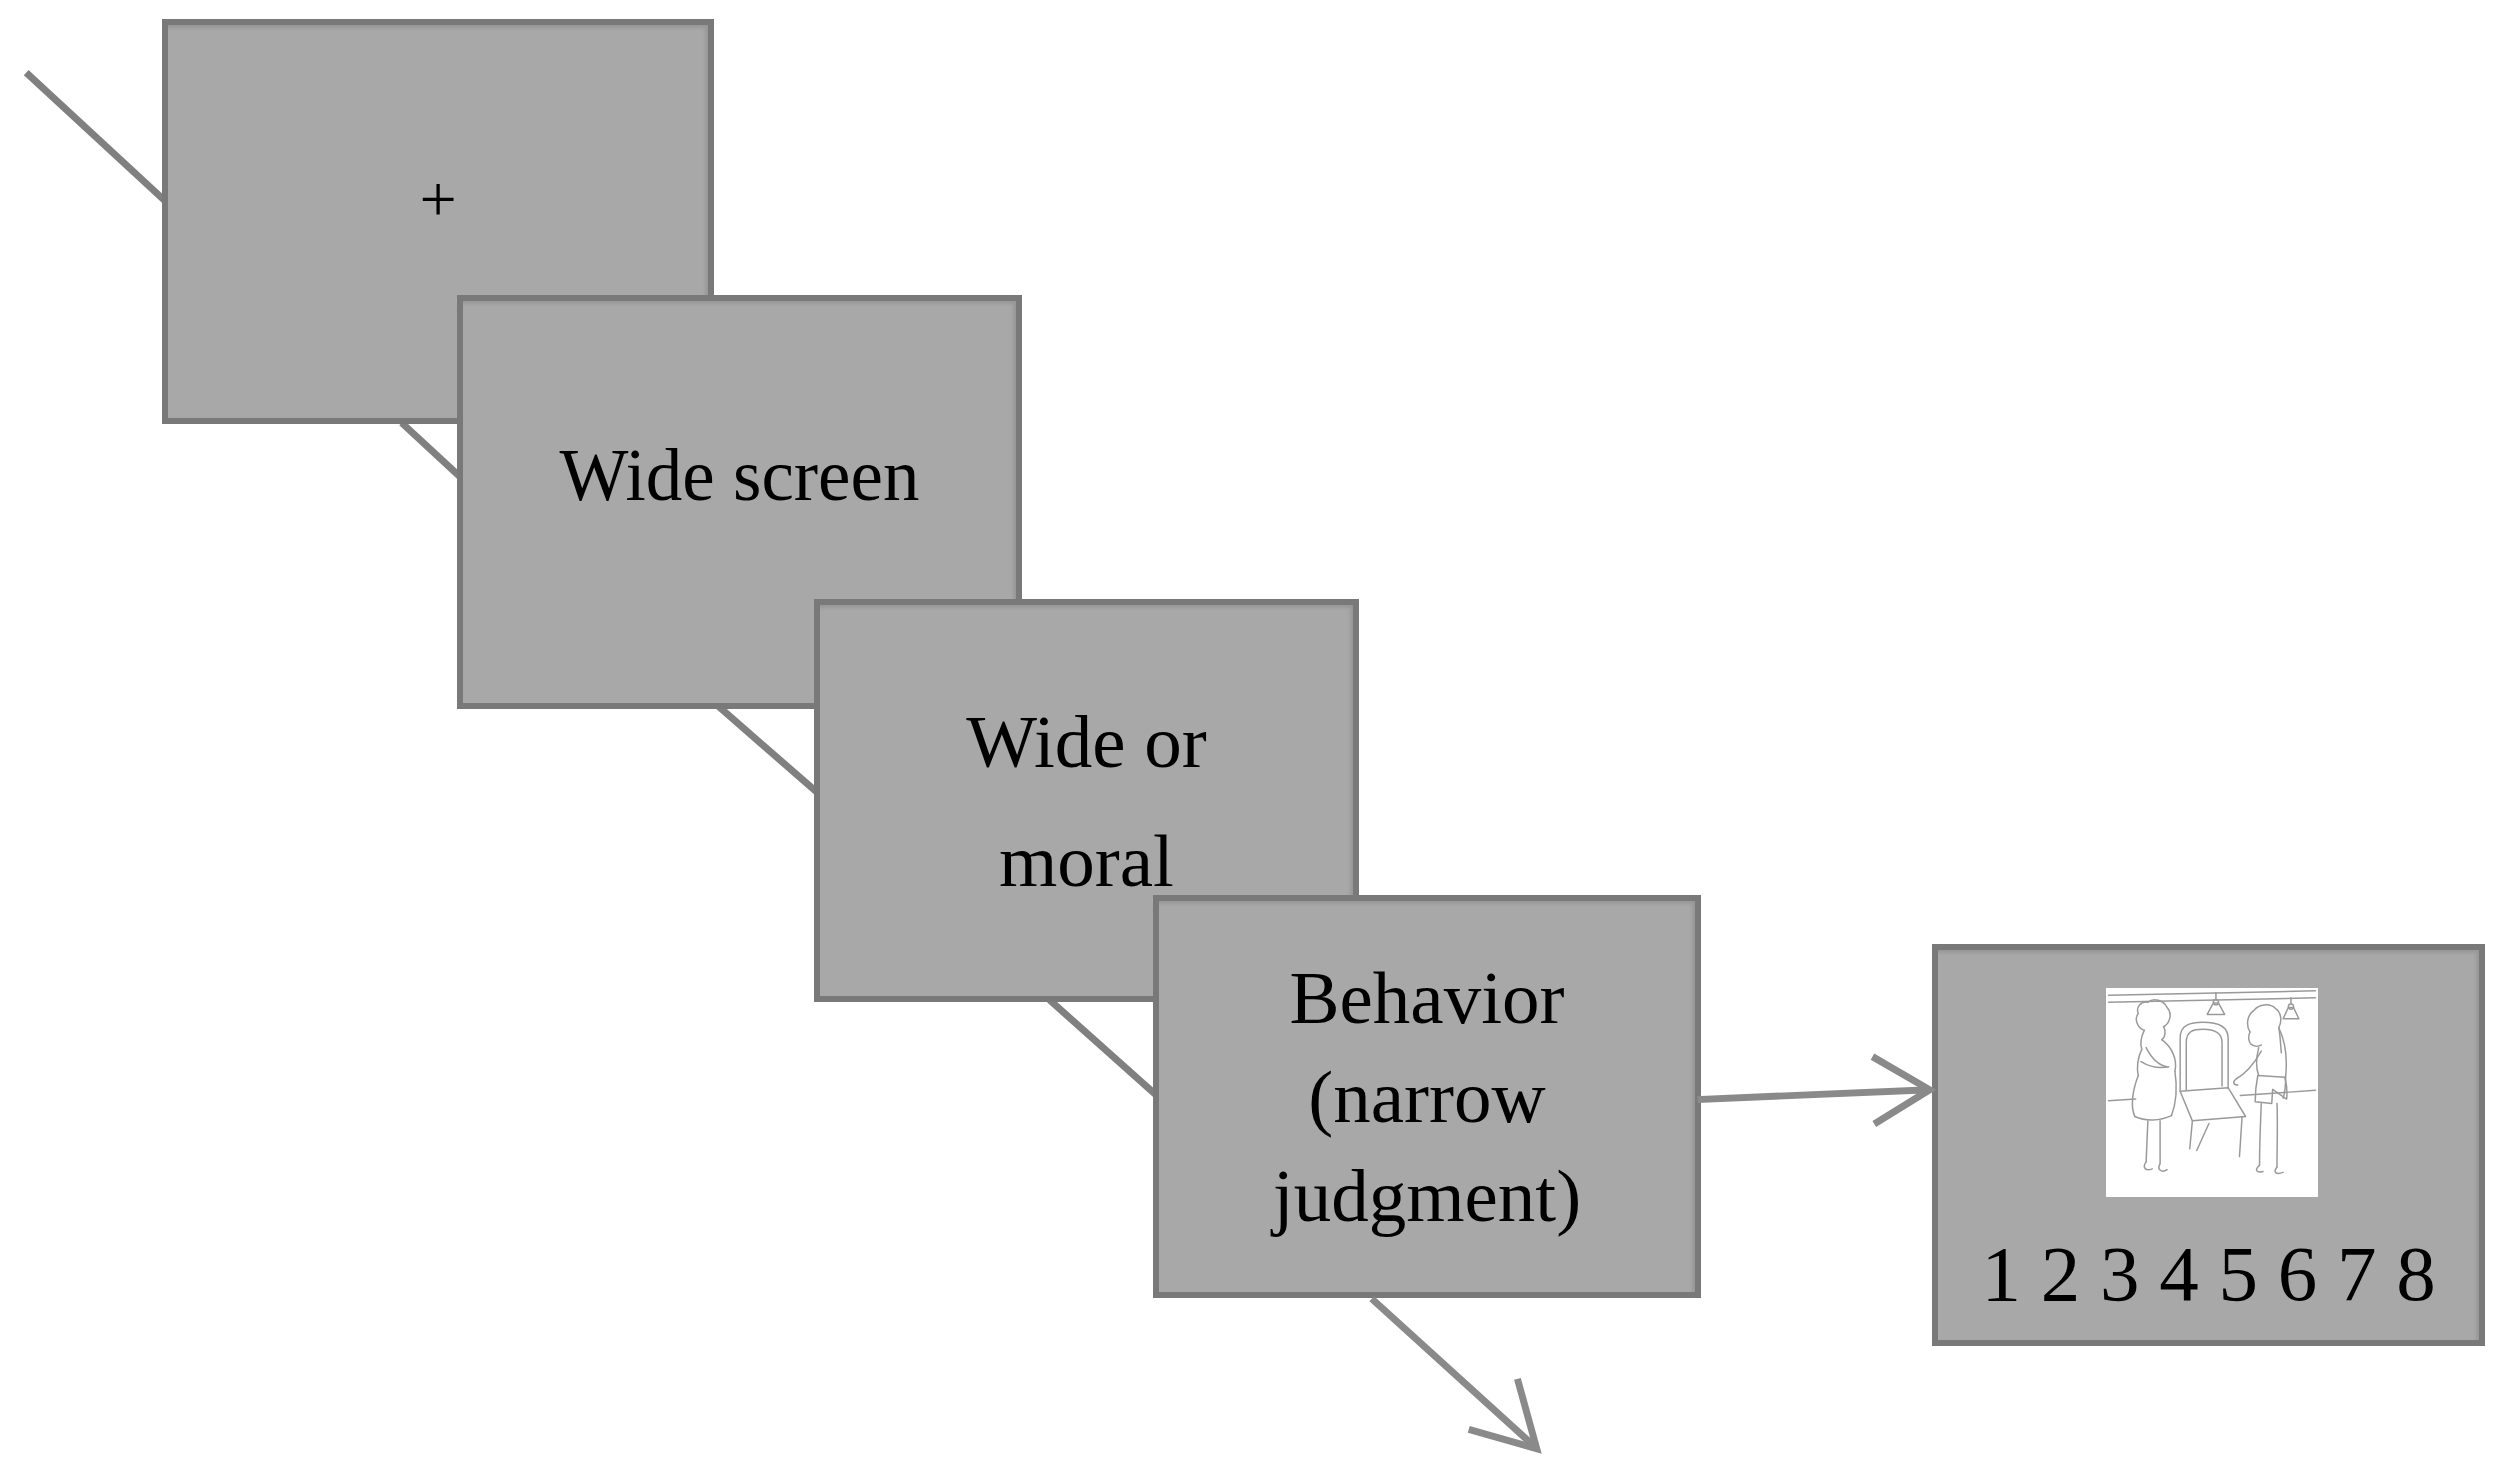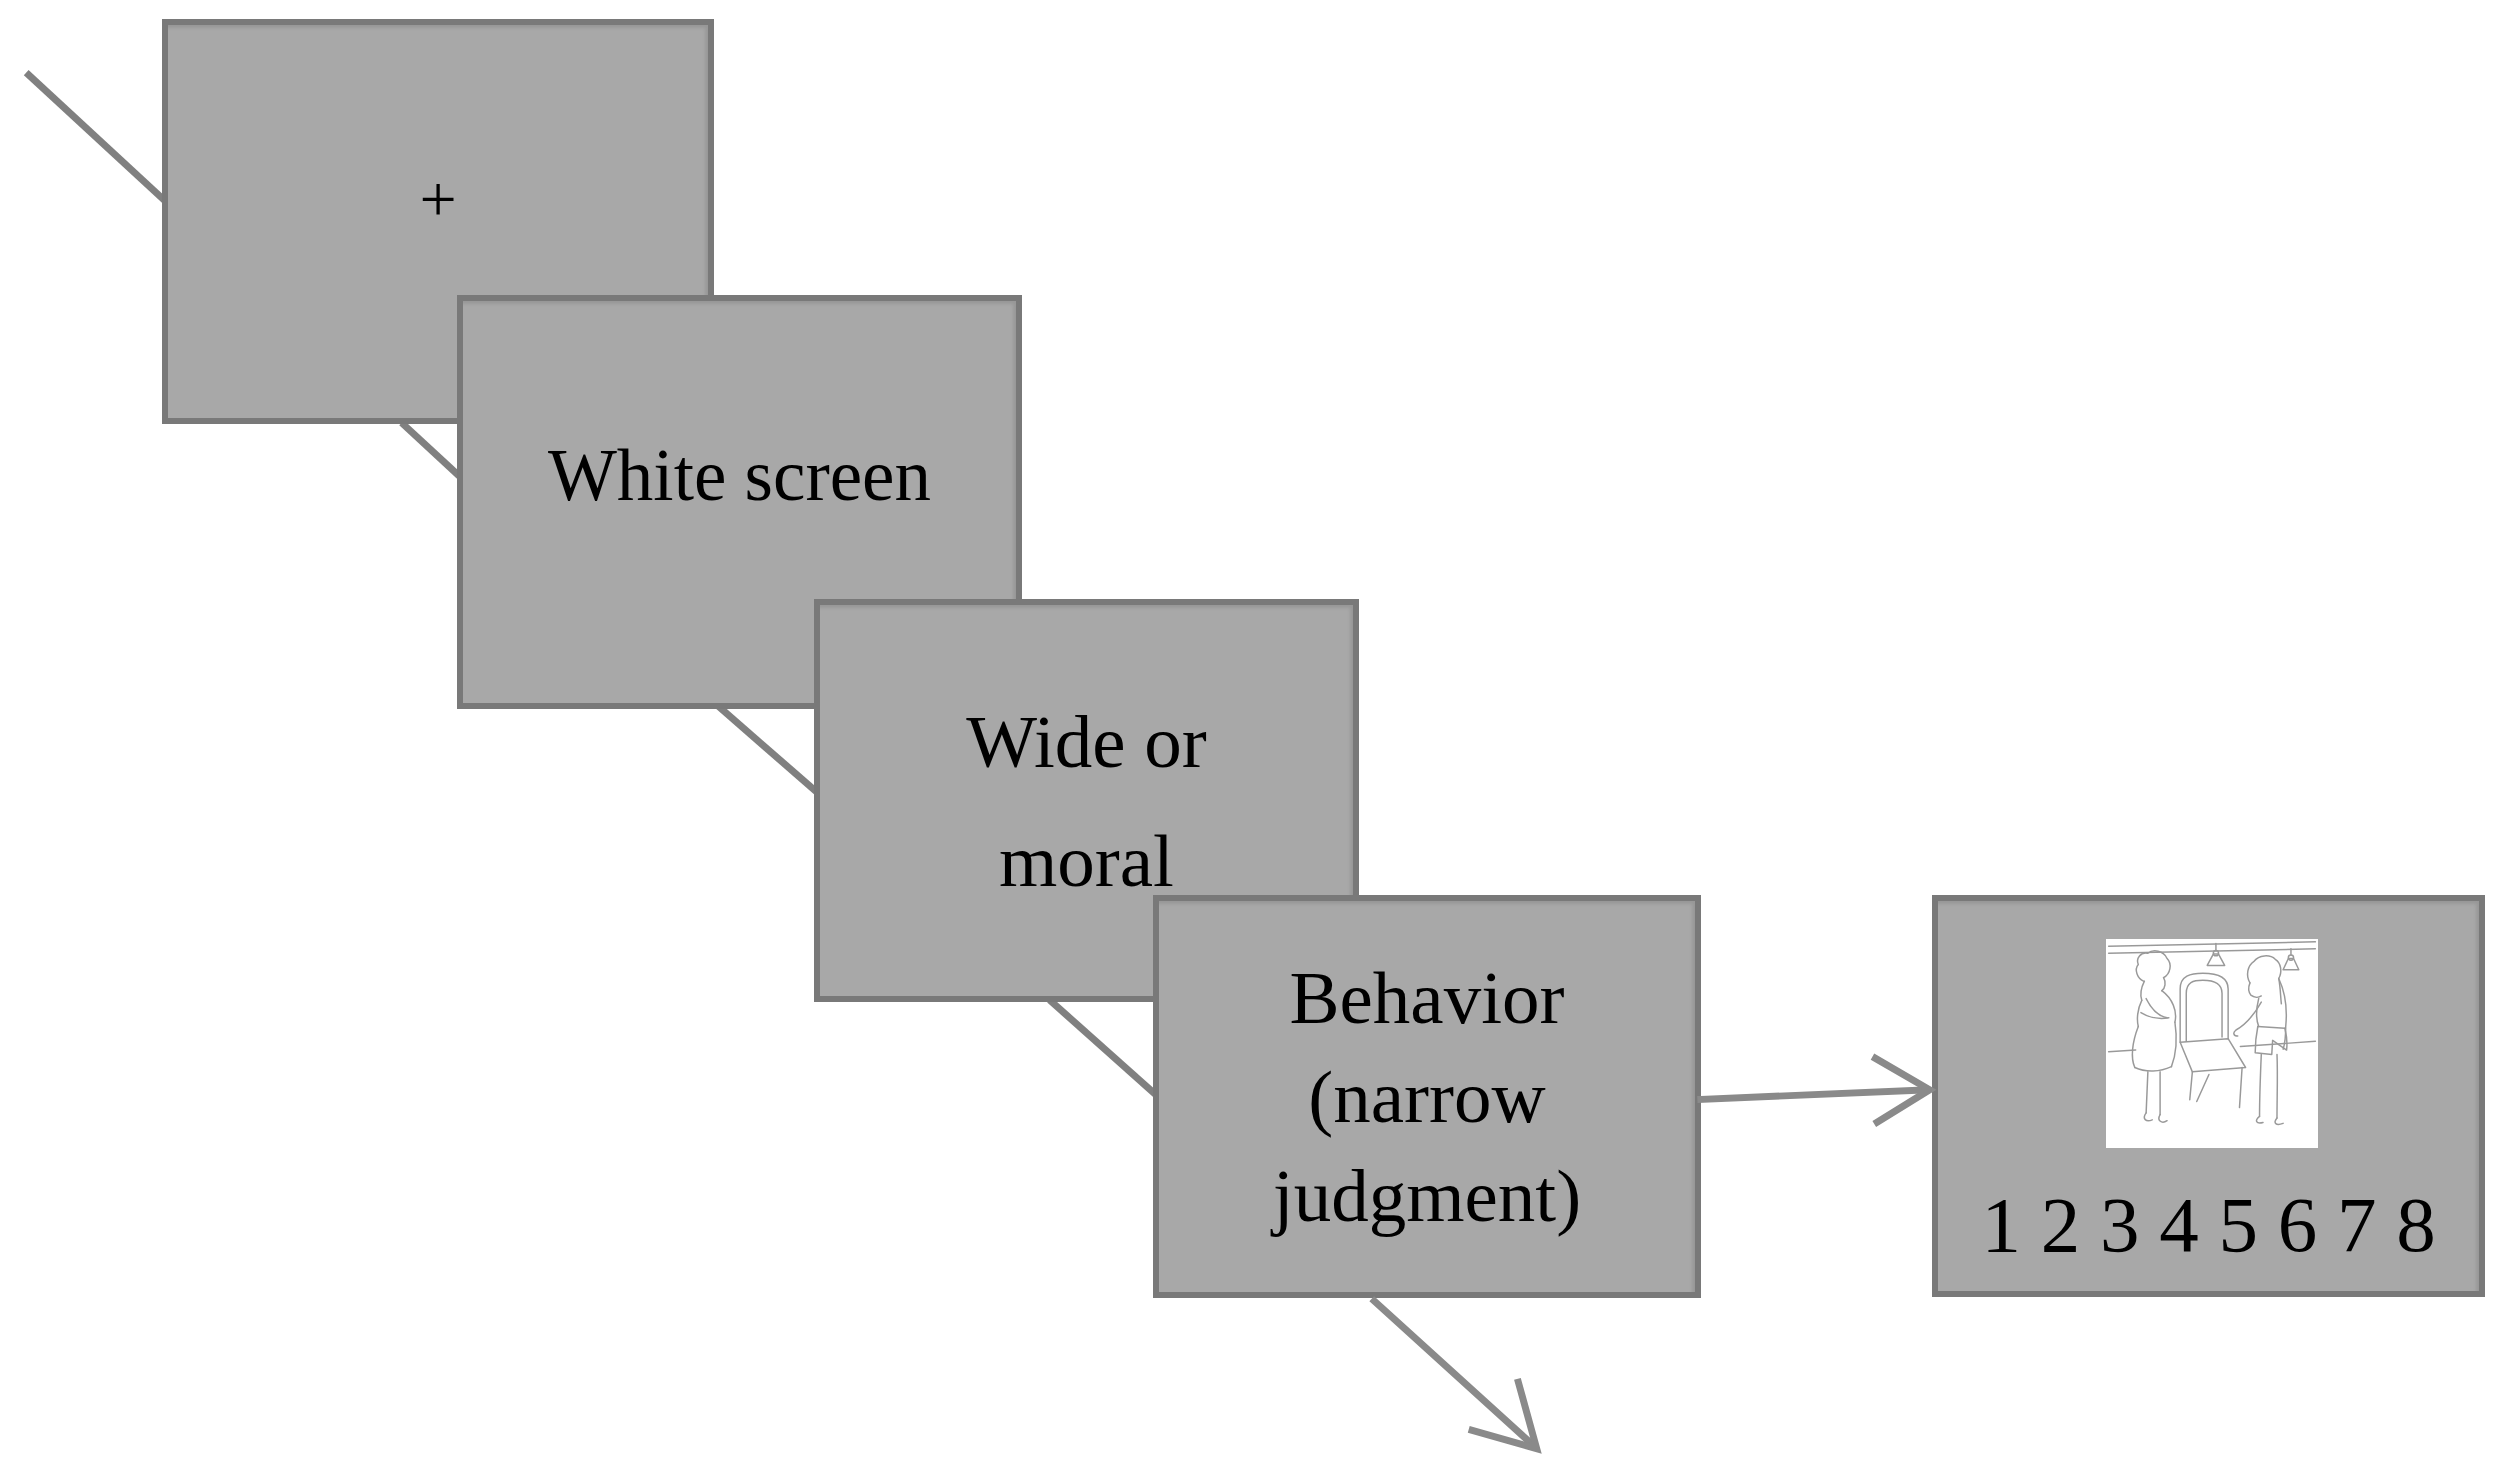--- a/index.html
+++ b/index.html
@@ -24,21 +24,21 @@
     flex-direction:column;
     align-items:center;
     justify-content:center;
     color:#000000;
     text-align:center;
   }
   #box-fixation   {left:162px;  top:19px;   width:552px; height:405px; padding-bottom:45px;}
   #box-white      {left:457px;  top:295px;  width:565px; height:414px; padding-bottom:52px;}
   #box-widenarrow {left:814px;  top:599px;  width:545px; height:403px; padding-top:0;}
   #box-behavior   {left:1153px; top:895px; width:548px; height:403px; padding-top:0;}
-  #box-rating     {left:1932px; top:895px; width:553px; height:402px; display:block;}
+  #box-rating     {left:1932px; top:944px; width:553px; height:402px; display:block;}
   .fixation-glyph{font-size:66px;line-height:66px;}
   .label-1line{font-size:73px;line-height:84px;white-space:nowrap;}
   .label-line{display:block;font-size:75px;line-height:119px;white-space:nowrap;}
   .label-line-tight{display:block;font-size:75px;line-height:99px;white-space:nowrap;}
   #stimulus-image{
     position:absolute;left:168px;top:38px;width:212px;height:209px;
     background:#ffffff;
   }
   #rating-scale{
     position:absolute;left:0;top:278px;width:100%;
@@ -57,21 +57,21 @@
       <line x1="822" y1="808" x2="948" y2="918"></line>
       <line x1="1202" y1="1145" x2="1340" y2="1268"></line>
     </g>
   </svg>
 
   <div class="screen-box" id="box-fixation">
     <span class="fixation-glyph">+</span>
   </div>
 
   <div class="screen-box" id="box-white">
-    <span class="label-1line">White screen</span>
+    <span class="label-1line">Wide screen</span>
   </div>
 
   <div class="screen-box" id="box-widenarrow">
     <span class="label-line">Wide or</span>
     <span class="label-line">moral</span>
   </div>
 
   <div class="screen-box" id="box-behavior">
     <span class="label-line-tight">Behavior</span>
     <span class="label-line-tight">(narrow</span>

